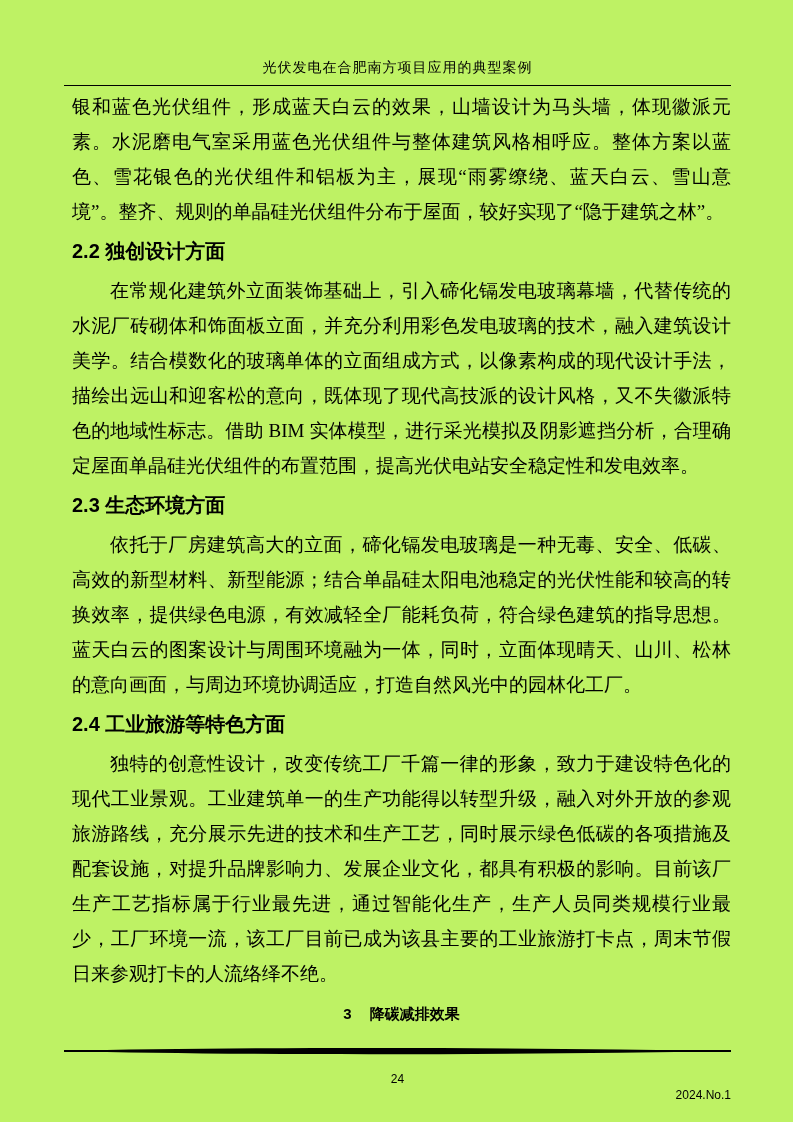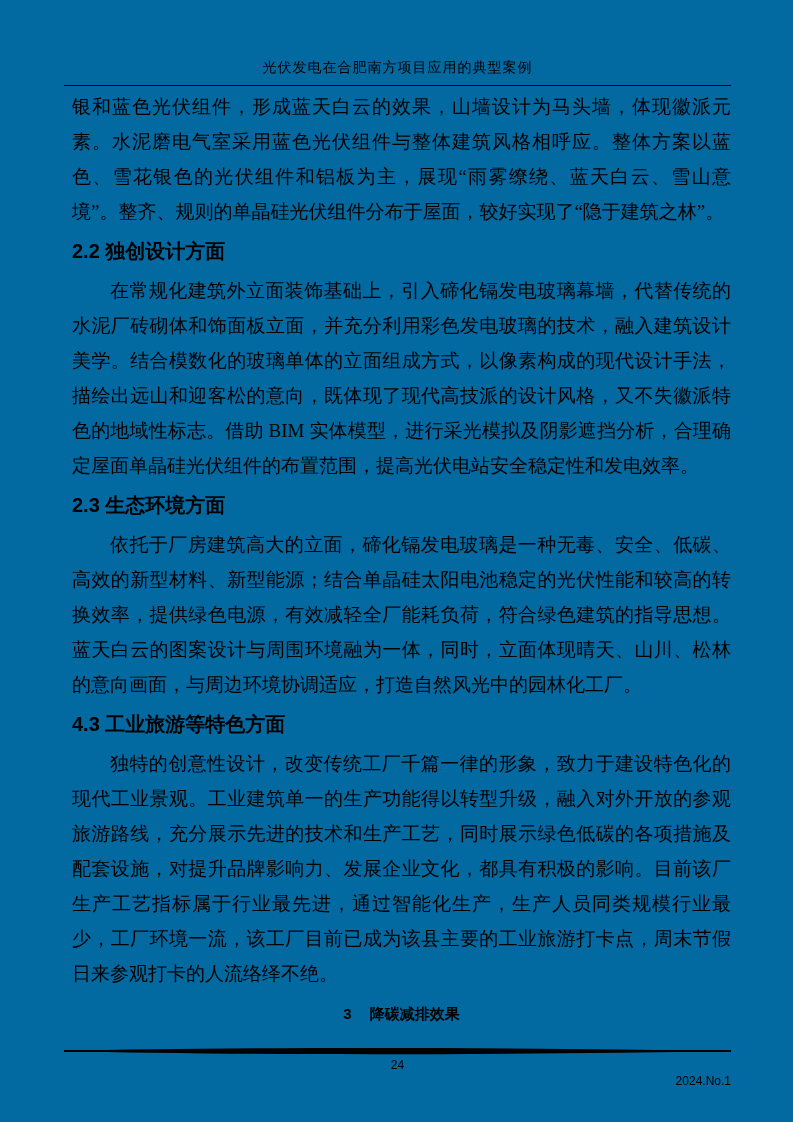--- a/index.html
+++ b/index.html
@@ -4,21 +4,21 @@
 <style>
   html, body {
     margin: 0;
     padding: 0;
     background: #ffffff;
   }
   .page {
     position: relative;
     width: 793px;
     height: 1122px;
-    background: #0369a1;
+    background: #bef264;
     color: #000000;
     overflow: hidden;
   }
   .content {
     position: absolute;
     left: 64px;
     top: 58px;
     width: 667px;
   }
   .running-header {
@@ -70,21 +70,21 @@
     top: 1046px;
     width: 667px;
   }
   .footer-divider-svg {
     display: block;
     width: 667px;
     height: 10px;
   }
   .footer-row {
     position: relative;
-    margin-top: 1px;
+    margin-top: 15px;
     font-family: "Liberation Sans", "DejaVu Sans", sans-serif;
     font-size: 12px;
     line-height: 16px;
   }
   .page-number {
     text-align: center;
   }
   .issue-label {
     position: absolute;
     right: 0;
@@ -105,21 +105,21 @@
       <p>银和蓝色光伏组件，形成蓝天白云的效果，山墙设计为马头墙，体现徽派元素。水泥磨电气室采用蓝色光伏组件与整体建筑风格相呼应。整体方案以蓝色、雪花银色的光伏组件和铝板为主，展现“雨雾缭绕、蓝天白云、雪山意境”。整齐、规则的单晶硅光伏组件分布于屋面，较好实现了“隐于建筑之林”。</p>
 
       <p class="section-heading">2.2 独创设计方面</p>
 
       <p class="indent">在常规化建筑外立面装饰基础上，引入碲化镉发电玻璃幕墙，代替传统的水泥厂砖砌体和饰面板立面，并充分利用彩色发电玻璃的技术，融入建筑设计美学。结合模数化的玻璃单体的立面组成方式，以像素构成的现代设计手法，描绘出远山和迎客松的意向，既体现了现代高技派的设计风格，又不失徽派特色的地域性标志。借助 BIM 实体模型，进行采光模拟及阴影遮挡分析，合理确定屋面单晶硅光伏组件的布置范围，提高光伏电站安全稳定性和发电效率。</p>
 
       <p class="section-heading">2.3 生态环境方面</p>
 
       <p class="indent">依托于厂房建筑高大的立面，碲化镉发电玻璃是一种无毒、安全、低碳、高效的新型材料、新型能源；结合单晶硅太阳电池稳定的光伏性能和较高的转换效率，提供绿色电源，有效减轻全厂能耗负荷，符合绿色建筑的指导思想。蓝天白云的图案设计与周围环境融为一体，同时，立面体现晴天、山川、松林的意向画面，与周边环境协调适应，打造自然风光中的园林化工厂。</p>
 
-      <p class="section-heading">4.3 工业旅游等特色方面</p>
+      <p class="section-heading">2.4 工业旅游等特色方面</p>
 
       <p class="indent">独特的创意性设计，改变传统工厂千篇一律的形象，致力于建设特色化的现代工业景观。工业建筑单一的生产功能得以转型升级，融入对外开放的参观旅游路线，充分展示先进的技术和生产工艺，同时展示绿色低碳的各项措施及配套设施，对提升品牌影响力、发展企业文化，都具有积极的影响。目前该厂生产工艺指标属于行业最先进，通过智能化生产，生产人员同类规模行业最少，工厂环境一流，该工厂目前已成为该县主要的工业旅游打卡点，周末节假日来参观打卡的人流络绎不绝。</p>
 
       <p class="chapter-heading">
         <span>3</span><span class="chapter-title">降碳减排效果</span>
       </p>
 
     </div>
   </div>
 

